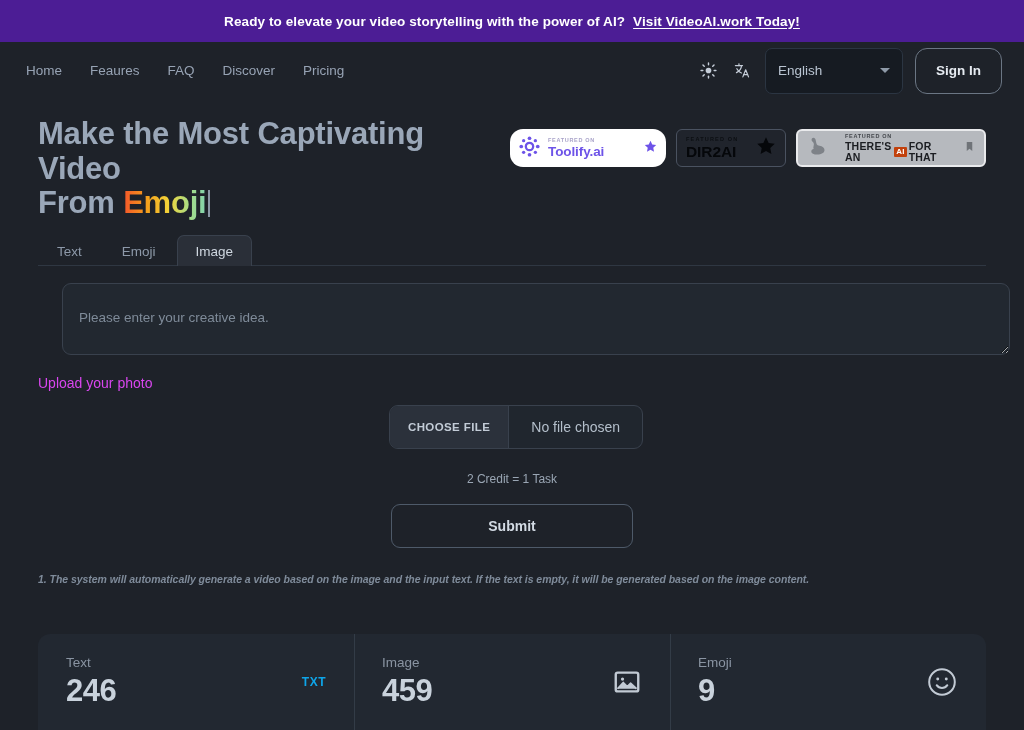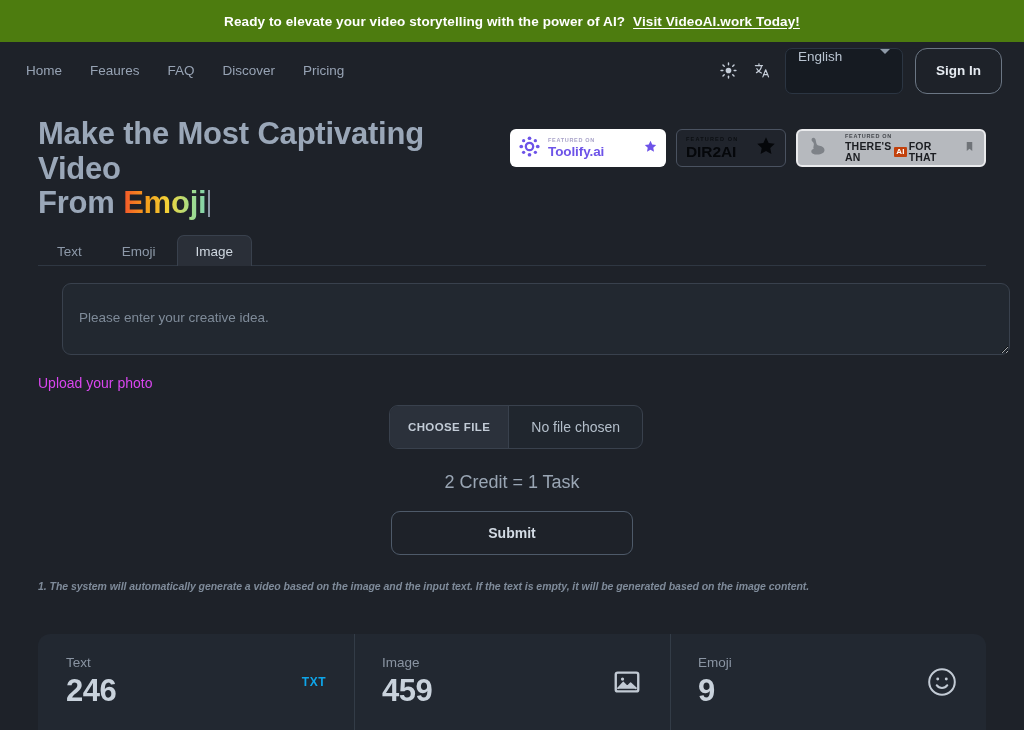--- a/index.html
+++ b/index.html
@@ -6,21 +6,21 @@
   html, body {
     width: 1024px; height: 730px;
     background: #1e2229;
     font-family: "Liberation Sans", sans-serif;
     overflow: hidden;
   }
 
   
   .promo-banner {
     height: 42px;
-    background: #4d7c0f;
+    background: #4c1d95;
     display: flex;
     align-items: center;
     justify-content: center;
     gap: 8px;
     color: #ffffff;
     font-size: 13.5px;
     font-weight: 600;
     letter-spacing: 0.1px;
   }
   .promo-link {
@@ -51,26 +51,26 @@
 
   .icon-btn {
     width: 22px; height: 22px;
     display: flex; align-items: center; justify-content: center;
     cursor: pointer;
     color: #c6ced9;
   }
   .icon-btn svg { display: block; }
 
   .lang-select {
-    width: 118px; height: 46px;
+    width: 138px; height: 46px;
     background: #161b22;
     border: 1px solid #2b3542;
     border-radius: 7px;
     display: flex;
-    align-items: flex-start;
+    align-items: center;
     padding: 0 12px;
     cursor: pointer;
   }
   .lang-label {
     flex: 1;
     color: #b9c4d1;
     font-size: 13.5px;
   }
   .caret {
     width: 0; height: 0;
@@ -132,21 +132,21 @@
   }
   .badge {
     height: 38px;
     border-radius: 6px;
     display: flex;
     align-items: center;
     padding: 0 9px;
     gap: 8px;
     cursor: pointer;
   }
-  .badge-toolify { background: #ffffff; width: 156px; }
+  .badge-toolify { background: #ffffff; width: 156px; border-radius: 13px; }
   .badge-dir2ai  { background: #20242c; border: 1px solid #4a5260; width: 110px; }
   .badge-taaft   { background: #b6b9be; border: 2px solid #e9eaec; width: 190px; gap: 16px; }
 
   .badge-text { display: flex; flex-direction: column; justify-content: center; line-height: 1; }
   .badge-sub {
     font-size: 5.5px;
     font-weight: 700;
     letter-spacing: 0.7px;
   }
   .badge-main {
@@ -242,21 +242,21 @@
   .file-name {
     display: flex; align-items: center;
     padding: 0 22px;
     color: #b4bfcb;
     font-size: 14px;
   }
 
   .credit-text {
     text-align: center;
     color: #9aa6b4;
-    font-size: 18px;
+    font-size: 12px;
     margin-top: 23px;
   }
 
   .submit-row { display: flex; justify-content: center; margin-top: 18px; }
   .submit-btn {
     width: 242px; height: 44px;
     background: transparent;
     border: 1px solid #4e5a69;
     border-radius: 9px;
     color: #d3dbe4;

